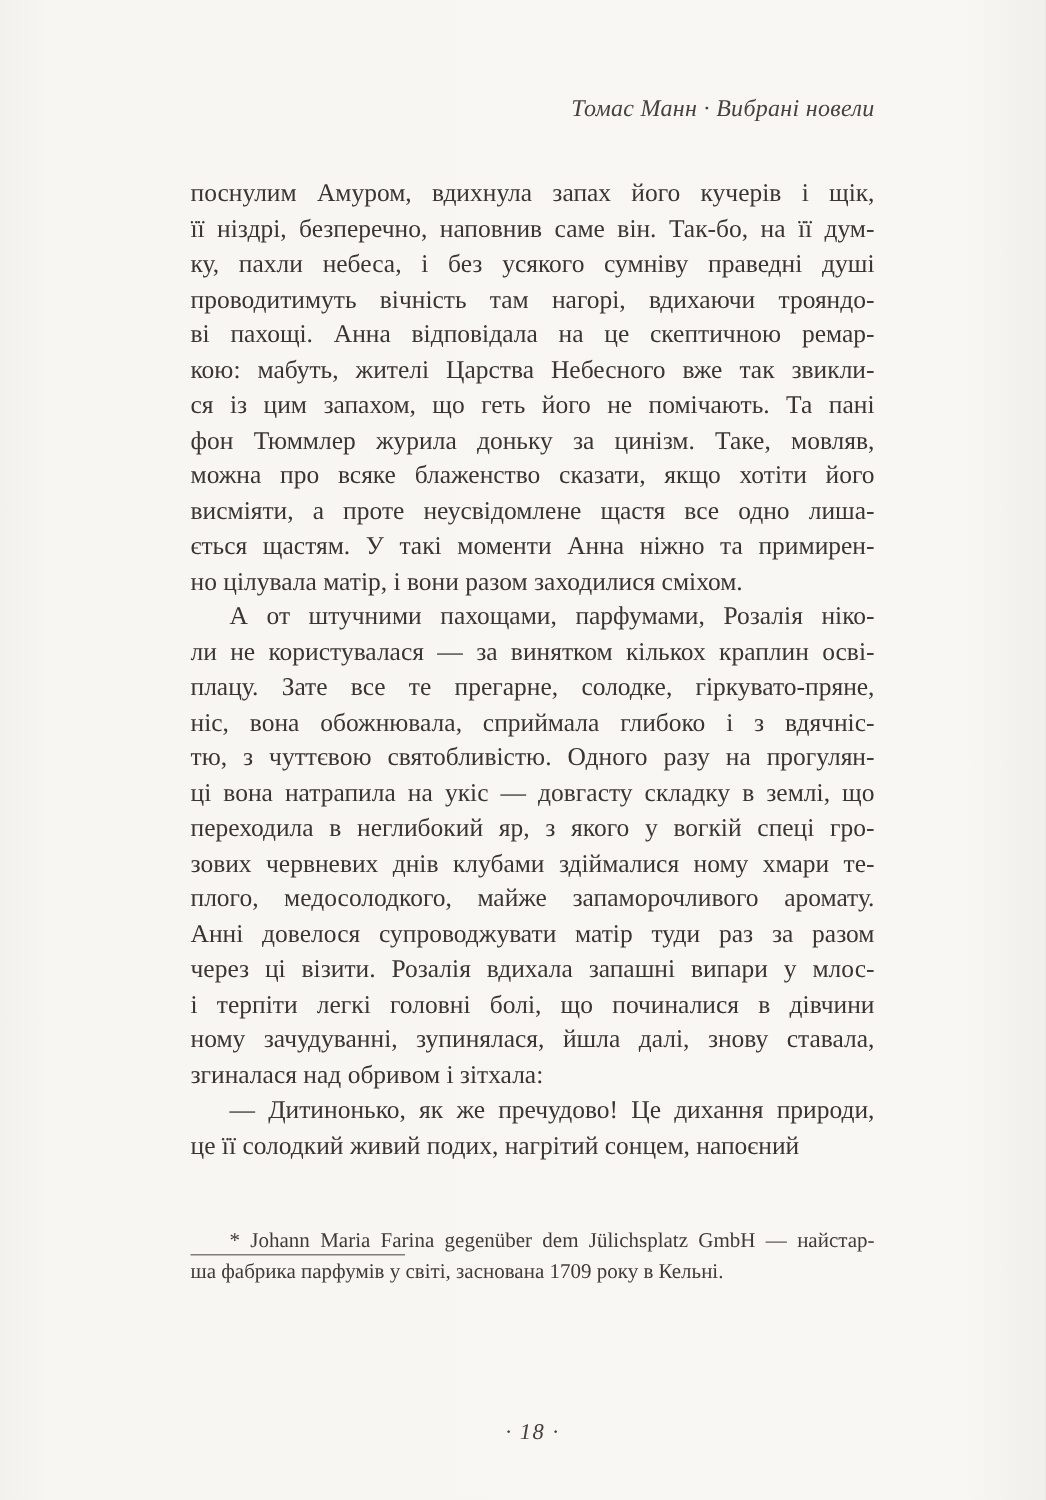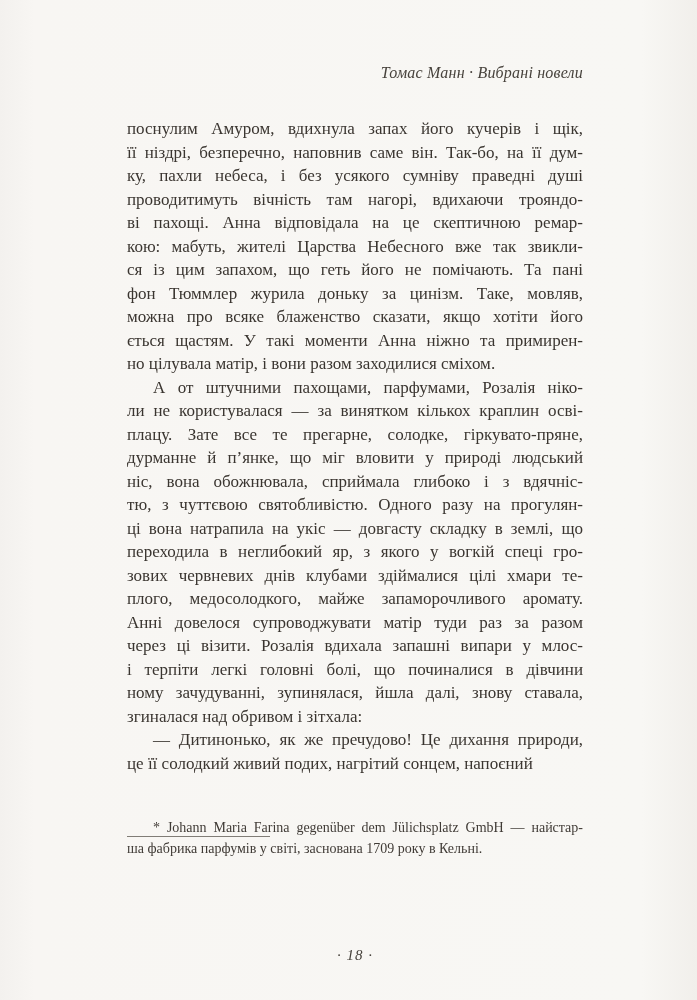--- a/index.html
+++ b/index.html
@@ -93,31 +93,31 @@
   <div class="body-text">
       <div class="line">поснулим Амуром, вдихнула запах його кучерів і щік,</div>
       <div class="line">її ніздрі, безперечно, наповнив саме він. Так-бо, на її дум-</div>
       <div class="line">ку, пахли небеса, і без усякого сумніву праведні душі</div>
       <div class="line">проводитимуть вічність там нагорі, вдихаючи трояндо-</div>
       <div class="line">ві пахощі. Анна відповідала на це скептичною ремар-</div>
       <div class="line">кою: мабуть, жителі Царства Небесного вже так звикли-</div>
       <div class="line">ся із цим запахом, що геть його не помічають. Та пані</div>
       <div class="line">фон Тюммлер журила доньку за цинізм. Таке, мовляв,</div>
       <div class="line">можна про всяке блаженство сказати, якщо хотіти його</div>
+      <div class="line">висміяти, а проте неусвідомлене щастя все одно лиша-</div>
       <div class="line">ється щастям. У такі моменти Анна ніжно та примирен-</div>
       <div class="line para-end">но цілувала матір, і вони разом заходилися сміхом.</div>
       <div class="line indent">А от штучними пахощами, парфумами, Розалія ніко-</div>
       <div class="line">ли не користувалася — за винятком кількох краплин осві-</div>
       <div class="line">плацу. Зате все те прегарне, солодке, гіркувато-пряне,</div>
-      <div class="line">дурманне й п’янке, що міг вловити у природі людський</div>
       <div class="line">ніс, вона обожнювала, сприймала глибоко і з вдячніс-</div>
       <div class="line">тю, з чуттєвою святобливістю. Одного разу на прогулян-</div>
       <div class="line">ці вона натрапила на укіс — довгасту складку в землі, що</div>
       <div class="line">переходила в неглибокий яр, з якого у вогкій спеці гро-</div>
-      <div class="line">зових червневих днів клубами здіймалися цілі хмари те-</div>
+      <div class="line">зових червневих днів клубами здіймалися ному хмари те-</div>
       <div class="line">плого, медосолодкого, майже запаморочливого аромату.</div>
       <div class="line">Анні довелося супроводжувати матір туди раз за разом</div>
       <div class="line">через ці візити. Розалія вдихала запашні випари у млос-</div>
       <div class="line">і терпіти легкі головні болі, що починалися в дівчини</div>
       <div class="line">ному зачудуванні, зупинялася, йшла далі, знову ставала,</div>
       <div class="line para-end">згиналася над обривом і зітхала:</div>
       <div class="line indent">— Дитинонько, як же пречудово! Це дихання природи,</div>
       <div class="line para-end">це її солодкий живий подих, нагрітий сонцем, напоєний</div>
     </div>
 

